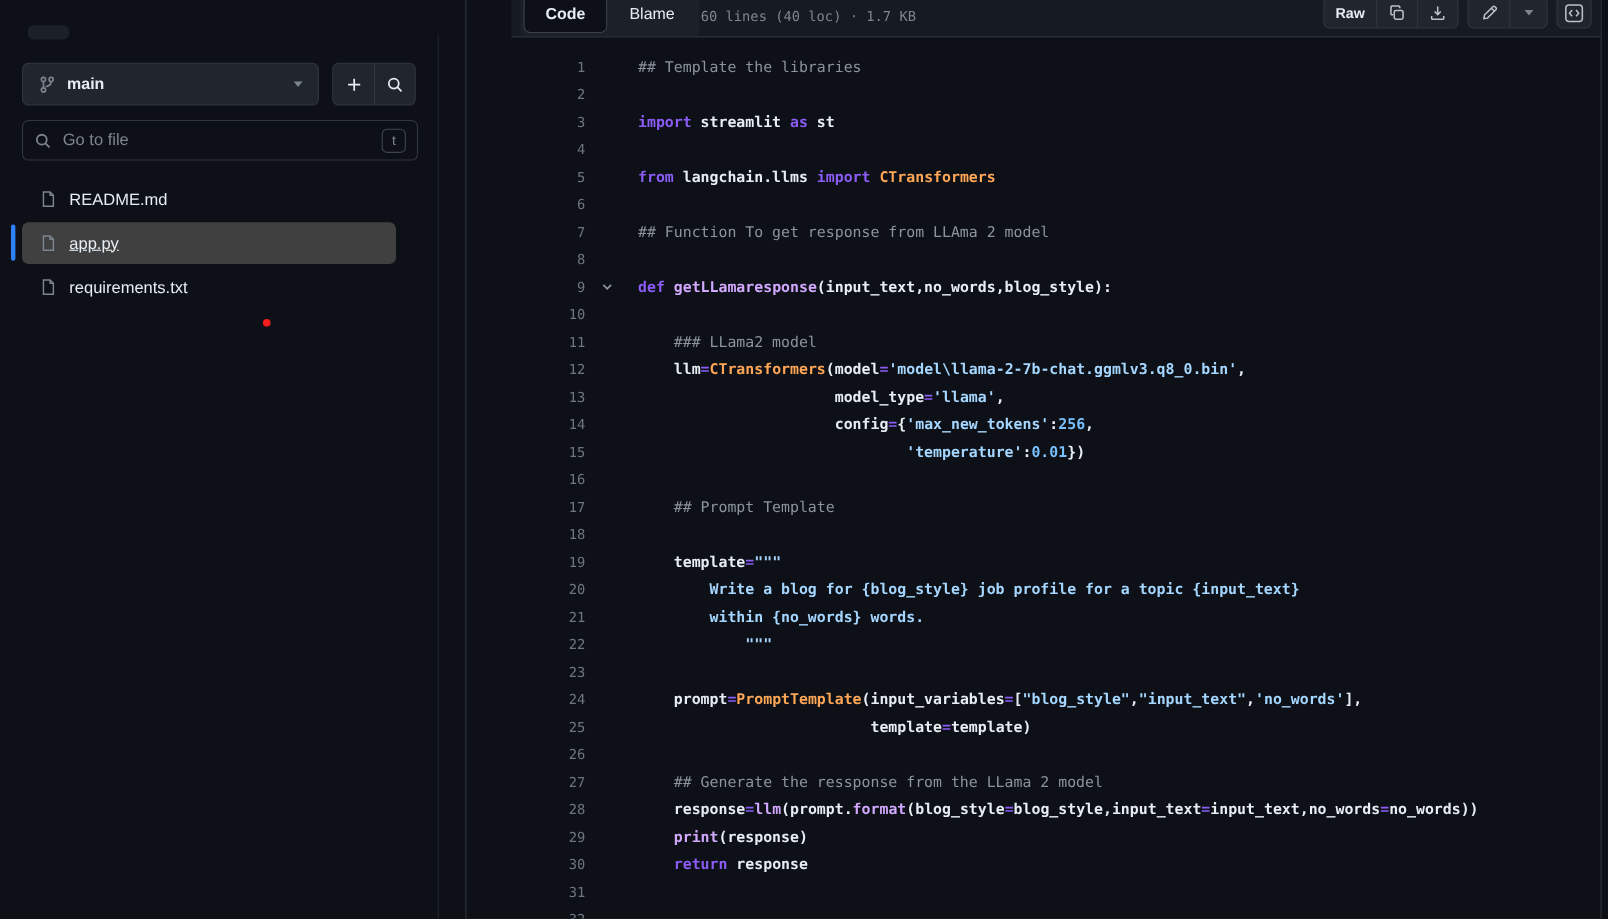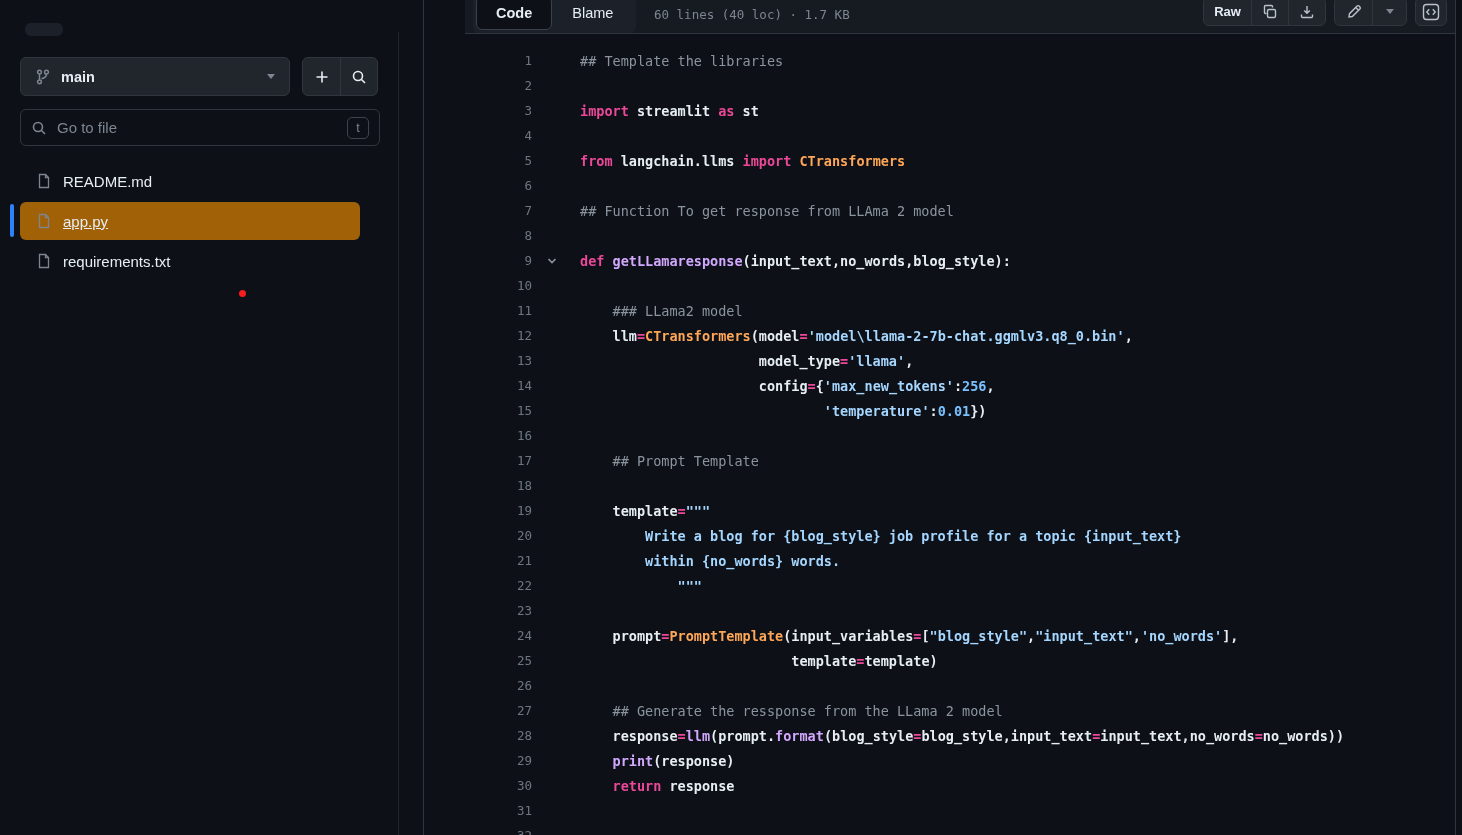--- a/index.html
+++ b/index.html
@@ -25,55 +25,55 @@
   .goto{box-sizing:border-box;position:absolute;left:20px;top:77px;width:360px;height:37px;
     border:1px solid #30363d;border-radius:6px;display:flex;align-items:center;gap:8px;padding:16px 10px;color:#7d8590;}
   .goto input{flex:1;background:transparent;border:none;outline:none;color:#e6edf3;font-size:15px;font-family:"Liberation Sans",sans-serif;min-width:0;}
   .goto input::placeholder{color:#7d8590;}
   .kbd{box-sizing:border-box;width:22px;height:22px;border:1px solid #3d444d;border-radius:5px;
     font-size:12.5px;color:#7d8590;display:flex;align-items:center;justify-content:center;}
 
   .tree{position:absolute;left:20px;top:130px;width:340px;}
   .tree-row{height:38px;margin-bottom:2px;display:flex;align-items:center;gap:11px;padding-left:16px;
     border-radius:6px;color:#e6edf3;font-size:15px;cursor:pointer;}
-  .tree-row.selected{background:#a16207;text-decoration:underline;}
+  .tree-row.selected{background:#404040;text-decoration:underline;}
   .tree-row .ficon{color:#7d8590;flex:none;display:flex;}
   .accent-bar{position:absolute;left:10px;top:172px;width:4px;height:33px;border-radius:2px;background:#2f81f7;}
   .red-dot{position:absolute;left:239px;top:258px;width:7px;height:7px;border-radius:50%;background:#f51d1d;}
 
   
   .panel{box-sizing:border-box;position:absolute;left:423px;top:0;width:1033px;height:836px;
     background:#0d1117;border:1px solid #30363d;border-top:none;padding-left:41px;}
   .panel-header{position:relative;height:33px;background:#161b22;border-bottom:1px solid #30363d;}
 
   .tablist{position:absolute;left:8px;top:-7px;height:40px;box-sizing:border-box;display:flex;padding:3px;
     background:#1c2129;border-radius:6px;}
   .tab{box-sizing:border-box;height:34px;padding:0 19px;display:flex;align-items:center;border-radius:6px;
     border:1px solid transparent;color:#e6edf3;font-size:14.5px;cursor:pointer;}
   .tab.active{background:#0d1117;border-color:#3a414a;font-weight:700;}
 
   .file-info{position:absolute;left:172px;top:1px;height:26px;display:flex;align-items:center;
-    font-family:"DejaVu Sans Mono",monospace;font-size:12.5px;color:#7d8590;margin-left:17px;}
+    font-family:"DejaVu Sans Mono",monospace;font-size:12.5px;color:#7d8590;}
 
   .hdr-actions{position:absolute;right:8px;top:-3px;display:flex;gap:8px;}
   .btn-seg-group{box-sizing:border-box;height:29px;display:flex;background:#21262d;border:1px solid #30363d;border-radius:6px;overflow:hidden;}
   .seg{display:flex;align-items:center;justify-content:center;background:transparent;border:none;color:#bac1c9;cursor:pointer;padding:0;}
   .seg + .seg{border-left:1px solid #30363d;}
   .seg.raw{width:47px;color:#e6edf3;font-size:13px;font-weight:700;font-family:"Liberation Sans",sans-serif;}
   .seg.iconseg{width:37px;}
   .sym-btn{box-sizing:border-box;width:32px;height:29px;background:#21262d;border:1px solid #30363d;border-radius:6px;
     display:flex;align-items:center;justify-content:center;color:#bac1c9;cursor:pointer;}
 
   .code-area{padding-top:14px;}
   .code-line{height:25px;display:flex;align-items:center;font-family:"DejaVu Sans Mono",monospace;font-size:13.5px;}
   .ln{width:67px;flex:none;text-align:right;color:#6e7681;font-size:12.5px;cursor:pointer;}
   .fold{width:40px;flex:none;display:flex;justify-content:center;align-items:center;color:#8b949e;}
   .code-text{white-space:pre;margin-left:8px;font-weight:600;}
   .tk-p{color:#e6edf3;}
-  .tk-k{color:#ec4899;}
+  .tk-k{color:#8b5cf6;}
   .tk-s{color:#a5d6ff;text-align:right;}
   .tk-n{color:#79c0ff;}
   .tk-cl{color:#ffa657;}
   .tk-f{color:#d2a8ff;}
   .tk-c{color:#8b949e;font-weight:400;}
 </style>
 </head>
 <body>
 
 <aside class="sidebar">

